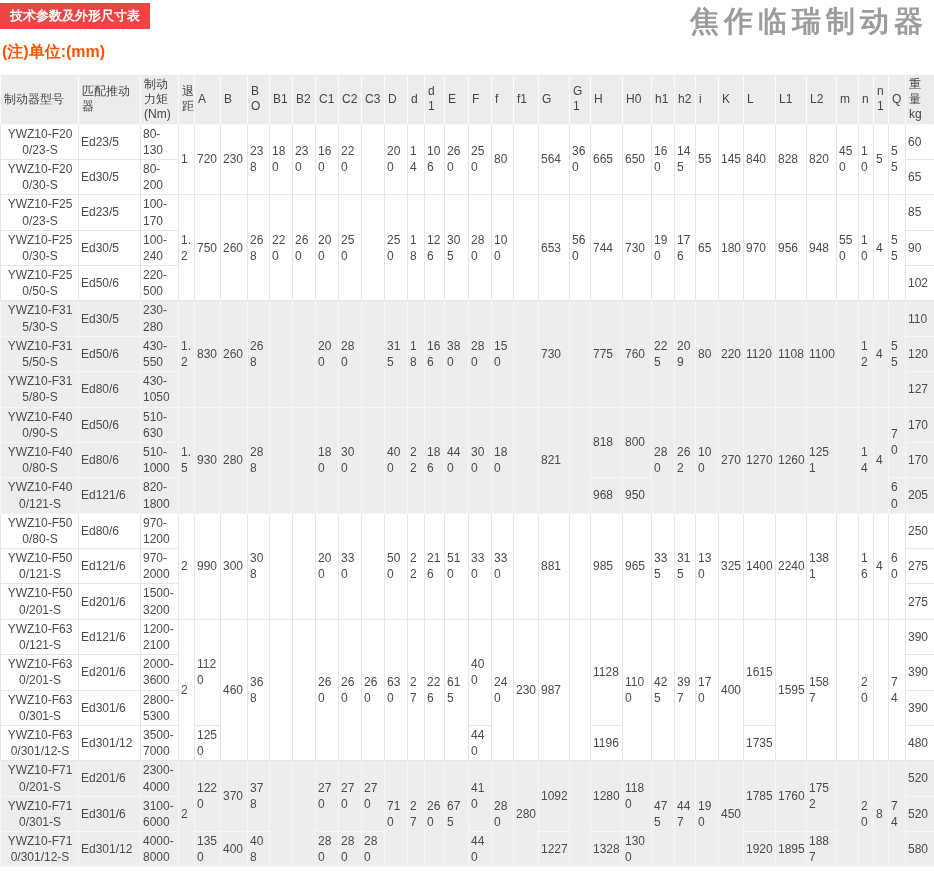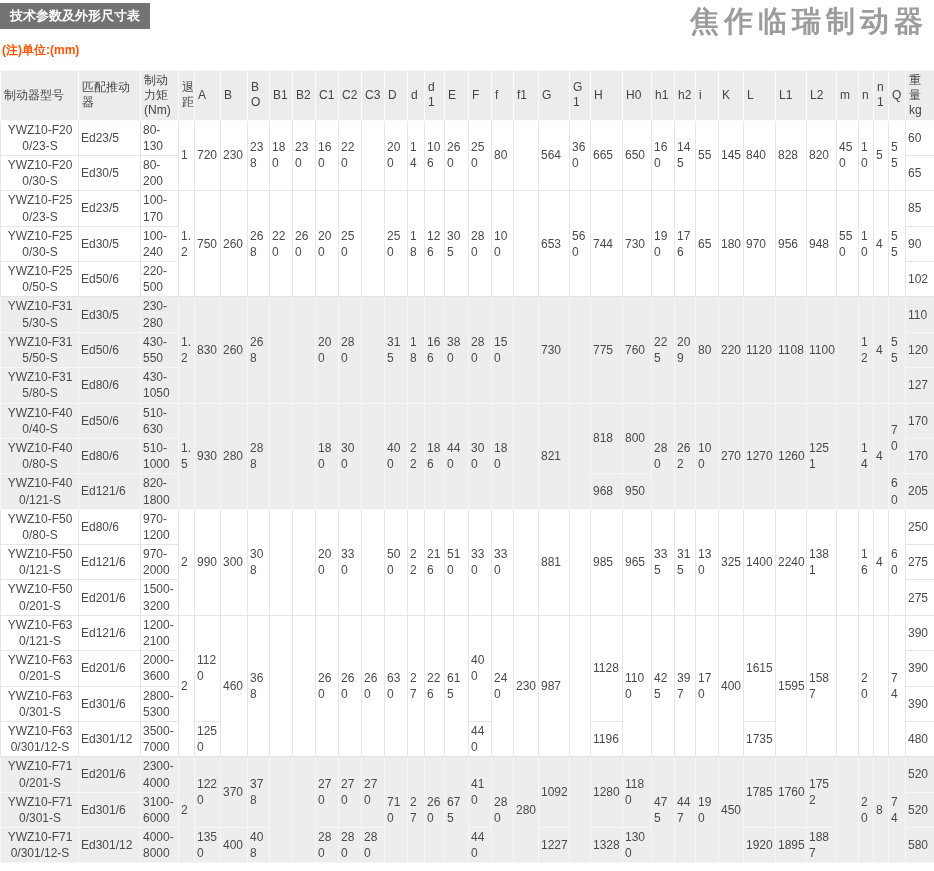--- a/index.html
+++ b/index.html
@@ -1,20 +1,20 @@
 <!DOCTYPE html>
 <html><head>
 <meta charset="utf-8">
 <style>
   html,body{margin:0;padding:0;background:#fff;}
   body{width:934px;height:871px;overflow:hidden;position:relative;
        font-family:"Liberation Sans","DejaVu Sans",sans-serif;color:#4a4a4a;}
-  .title-bar{display:inline-block;background:#737373;color:#fff;font-size:13px;
+  .title-bar{display:inline-block;background:#ef4444;color:#fff;font-size:13px;
        font-weight:bold;padding:5px 10px;margin:3px 0 0 0;line-height:1.2;}
-  .note{color:#ff5302;font-weight:bold;font-size:12px;margin:13px 0 11px 2px;}
+  .note{color:#ff5302;font-weight:bold;font-size:16px;margin:13px 0 11px 2px;}
   .watermark{position:absolute;top:2px;right:6px;font-family:Liberation Mono, monospace;
        font-size:29px;font-weight:bold;color:#9c9c9c;letter-spacing:5px;white-space:nowrap;}
   table{border-collapse:collapse;table-layout:fixed;width:934px;}
   th{background:#ececec;border:1px solid #fafafa;font-weight:normal;color:#444;
      padding:2px 3px;text-align:left;vertical-align:middle;font-size:12px;line-height:1.25;
      overflow-wrap:break-word;}
   td{border:1px solid #e6e6e6;padding:1px 1px 1px 2px;font-size:12px;line-height:1.35;
      vertical-align:middle;text-align:left;overflow-wrap:break-word;background:#fff;}
   tr.shaded td{background:#ededed;border-color:#f6f6f6;}
   td.model{word-break:break-all;text-align:center;}
@@ -241,21 +241,21 @@
         <td>430-550</td>
         <td>120</td>
       </tr>
       <tr class="shaded">
         <td class="model">YWZ10-F315/80-S</td>
         <td>Ed80/6</td>
         <td>430-1050</td>
         <td>127</td>
       </tr>
       <tr class="shaded">
-        <td class="model">YWZ10-F400/40-S</td>
+        <td class="model">YWZ10-F400/90-S</td>
         <td>Ed50/6</td>
         <td>510-630</td>
         <td rowspan="3">1.5</td>
         <td rowspan="3">930</td>
         <td rowspan="3">280</td>
         <td rowspan="3">288</td>
         <td rowspan="3"></td>
         <td rowspan="3"></td>
         <td rowspan="3">180</td>
         <td rowspan="3">300</td>

